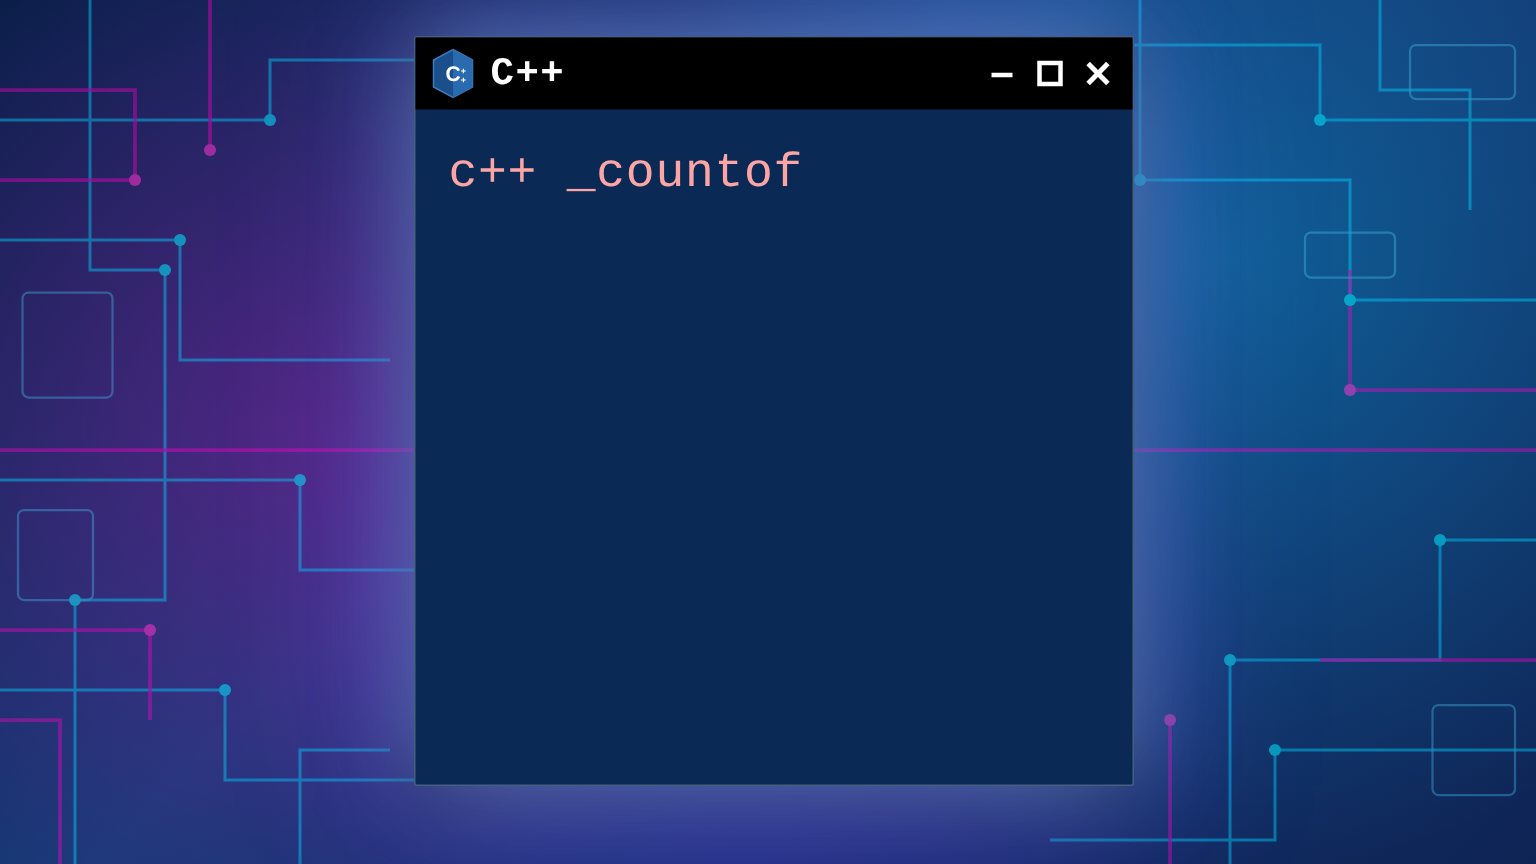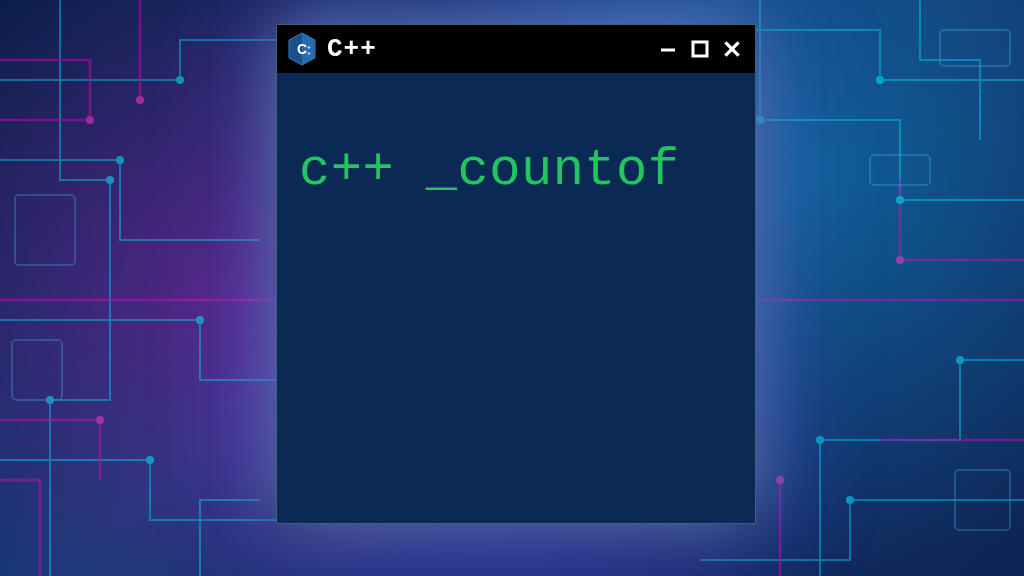--- a/index.html
+++ b/index.html
@@ -85,26 +85,25 @@
       cursor: pointer;
     }
 
     .win-btn svg { stroke: #fff; stroke-width: 3; fill: none; }
 
     .content {
       padding: 24px 22px;
     }
 
     .content-text {
-      color: #22c55e;
-      font-size: 52px;
+      color: #fca5a5;
+      font-size: 32px;
       font-weight: 300;
       letter-spacing: 0.5px;
       font-family: 'Consolas', 'Courier New', monospace;
-      margin-top: 44px;
     }
   </style>
 </head>
 <body>
 
 <div class="background">
   <svg class="circuit" viewBox="0 0 1024 576" preserveAspectRatio="none">
     <g stroke="#00d4ff" stroke-width="2" fill="none" opacity="0.8">
       <path d="M0,80 L180,80 L180,40 L400,40"></path>
       <path d="M0,160 L120,160 L120,240 L260,240"></path>

